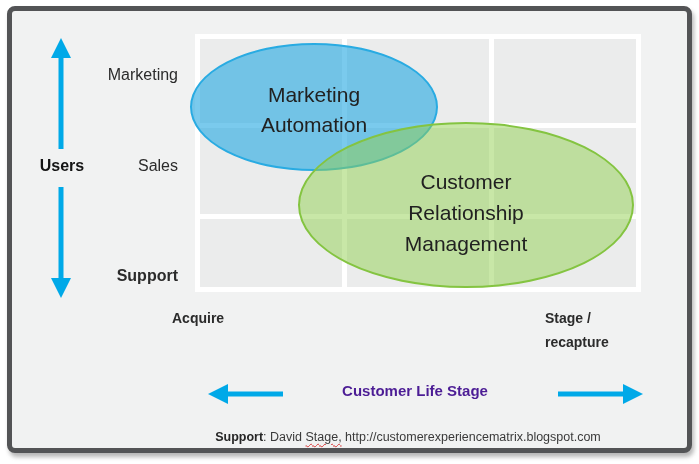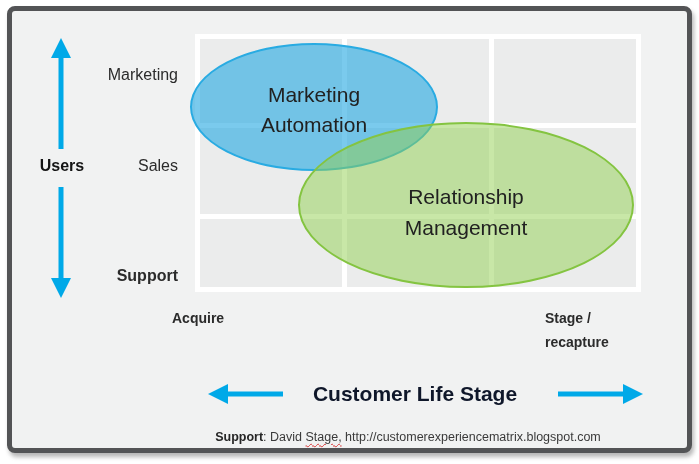--- a/index.html
+++ b/index.html
@@ -53,21 +53,21 @@
     position:absolute;left:0;top:146px;width:100px;text-align:center;
     font-size:16px;font-weight:bold;color:#141414;
   }
   .xtick{
     position:absolute;top:295px;width:150px;text-align:left;
     font-size:14px;color:#2b2b2b;line-height:24px;font-weight:bold;
   }
   .xtick.t0{left:160px;} .xtick.t1{left:350px;} .xtick.t2{left:533px;}
   .xtitle{
     position:absolute;left:280px;top:371px;width:246px;text-align:center;
-    font-size:21px;font-weight:bold;color:#0f172a;
+    font-size:15px;font-weight:bold;color:#4c1d95;
   }
 
   .arrow{position:absolute;}
   .arrow svg{display:block;}
   .arr-up{left:36px;top:26px;}
   .arr-down{left:36px;top:176px;}
   .arr-left{left:195px;top:371px;}
   .arr-right{left:546px;top:371px;}
 
   
@@ -100,20 +100,21 @@
       <div class="cell"></div>
       <div class="cell"></div>
       <div class="cell"></div>
     </div>
 
     <div class="ellipse blue">
       <div>Marketing</div>
       <div>Automation</div>
     </div>
     <div class="ellipse green">
+      <div>Customer</div>
       <div>Relationship</div>
       <div>Management</div>
     </div>
 
     <div class="arrow arr-up">
       <svg width="26" height="112" viewBox="0 0 26 112">
         <polygon points="13,1 3,21 23,21" fill="#00a9e8"></polygon>
         <rect x="10.5" y="16" width="5" height="96" fill="#00a9e8"></rect>
       </svg>
     </div>

